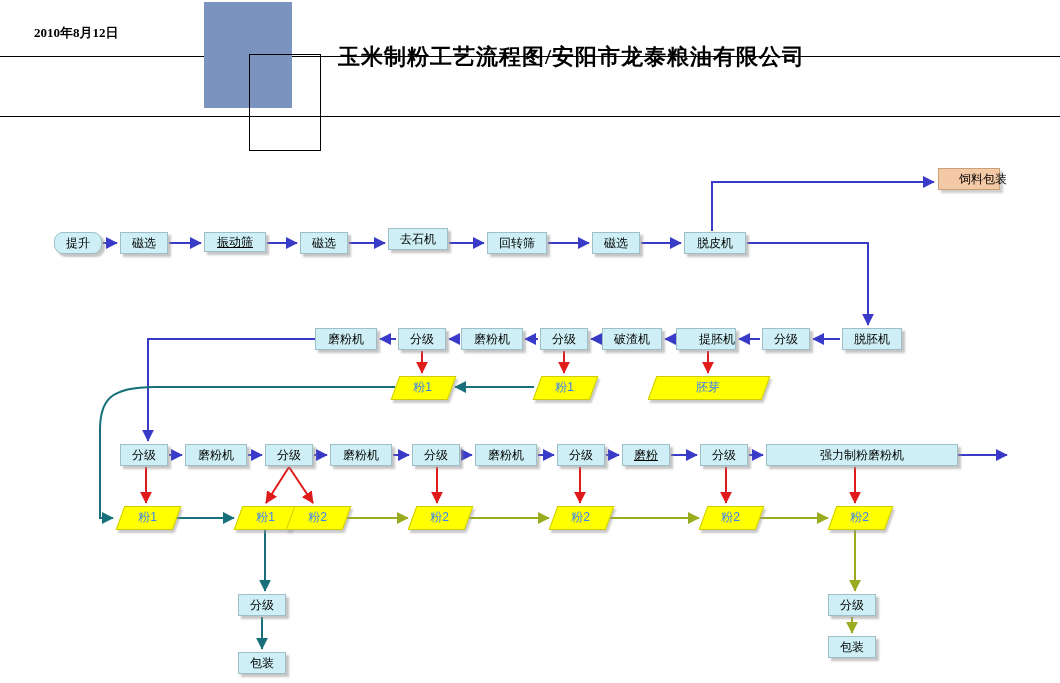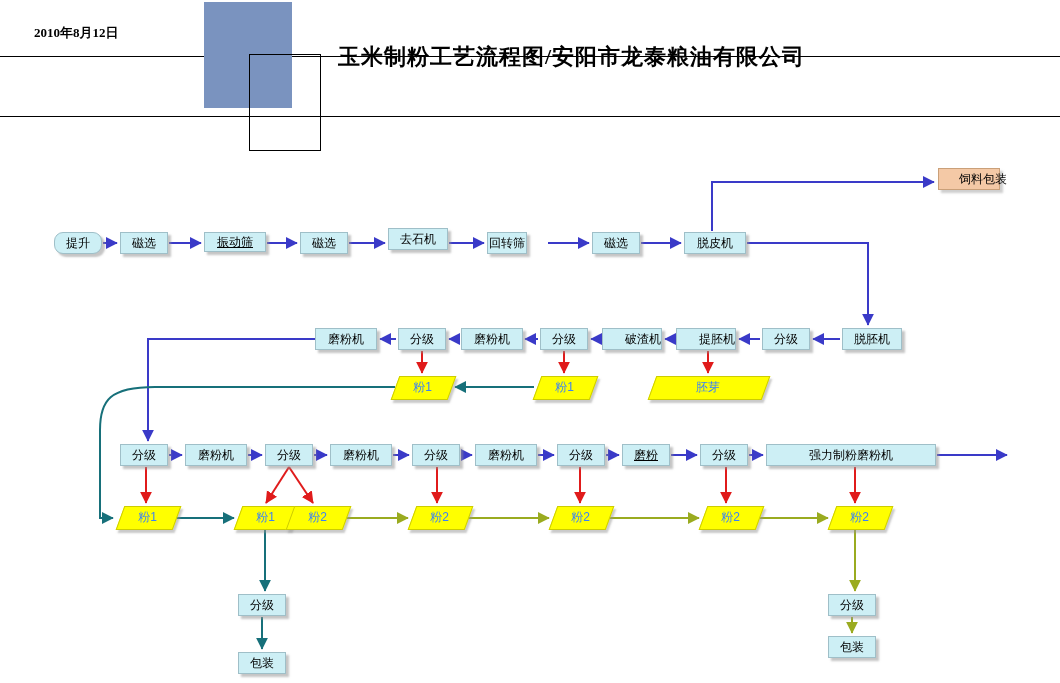--- a/index.html
+++ b/index.html
@@ -135,21 +135,21 @@
     </div>
   <div class="node box" style="left:204px;top:232px;width:62px;height:20px;text-decoration:underline;">
       <span class="cell-label">振动筛</span>
     </div>
   <div class="node box" style="left:300px;top:232px;width:48px;height:22px;">
       <span class="cell-label">磁选</span>
     </div>
   <div class="node box" style="left:388px;top:228px;width:60px;height:22px;font-family:Liberation Serif, serif;">
       <span class="cell-label">去石机</span>
     </div>
-  <div class="node box" style="left:487px;top:232px;width:40px;height:22px;">
+  <div class="node box" style="left:487px;top:232px;width:60px;height:22px;">
       <span class="cell-label">回转筛</span>
     </div>
   <div class="node box" style="left:592px;top:232px;width:48px;height:22px;">
       <span class="cell-label">磁选</span>
     </div>
   <div class="node box" style="left:684px;top:232px;width:62px;height:22px;">
       <span class="cell-label">脱皮机</span>
     </div>
 
   <div class="node feed" style="left:938px;top:168px;width:62px;height:22px;">
@@ -161,21 +161,21 @@
     </div>
   <div class="node box" style="left:398px;top:328px;width:48px;height:22px;">
       <span class="cell-label">分级</span>
     </div>
   <div class="node box" style="left:461px;top:328px;width:62px;height:22px;">
       <span class="cell-label">磨粉机</span>
     </div>
   <div class="node box" style="left:540px;top:328px;width:48px;height:22px;">
       <span class="cell-label">分级</span>
     </div>
-  <div class="node box" style="left:602px;top:328px;width:60px;height:22px;justify-content:flex-end;">
+  <div class="node box" style="left:602px;top:328px;width:60px;height:22px;">
       <span class="cell-label">破渣机</span>
     </div>
   <div class="node box" style="left:676px;top:328px;width:60px;height:22px;justify-content:flex-end;">
       <span class="cell-label">提胚机</span>
     </div>
   <div class="node box" style="left:762px;top:328px;width:48px;height:22px;">
       <span class="cell-label">分级</span>
     </div>
   <div class="node box" style="left:842px;top:328px;width:60px;height:22px;">
       <span class="cell-label">脱胚机</span>
@@ -214,21 +214,21 @@
     </div>
   <div class="node box" style="left:557px;top:444px;width:48px;height:22px;">
       <span class="cell-label">分级</span>
     </div>
   <div class="node box" style="left:622px;top:444px;width:48px;height:22px;text-decoration:underline;">
       <span class="cell-label">磨粉</span>
     </div>
   <div class="node box" style="left:700px;top:444px;width:48px;height:22px;">
       <span class="cell-label">分级</span>
     </div>
-  <div class="node box wide" style="left:766px;top:444px;width:170px;height:22px;">
+  <div class="node box wide" style="left:766px;top:444px;width:192px;height:22px;">
       <span class="cell-label">强力制粉磨粉机</span>
     </div>
 
   <div class="para-wrap" style="left:120px;top:506px;width:55px;height:22px;">
     <div class="para-shape"></div>
     <div class="para-label">粉1</div>
   </div>
   <div class="para-wrap" style="left:238px;top:506px;width:55px;height:22px;">
     <div class="para-shape"></div>
     <div class="para-label">粉1</div>

